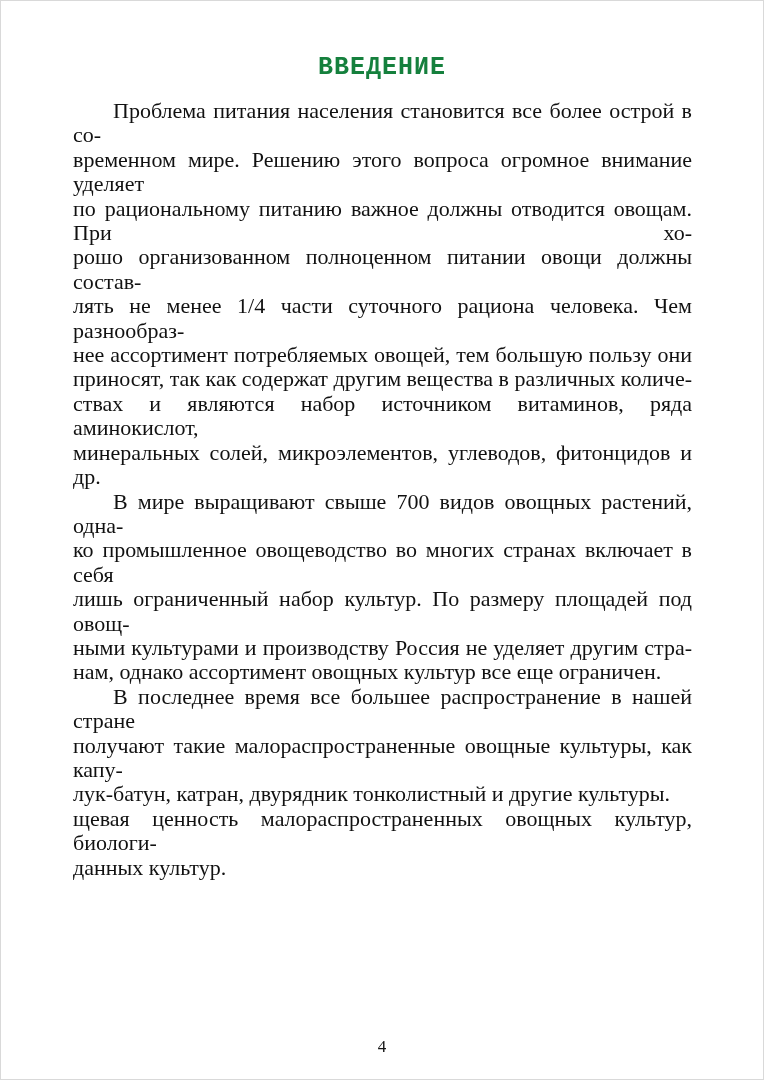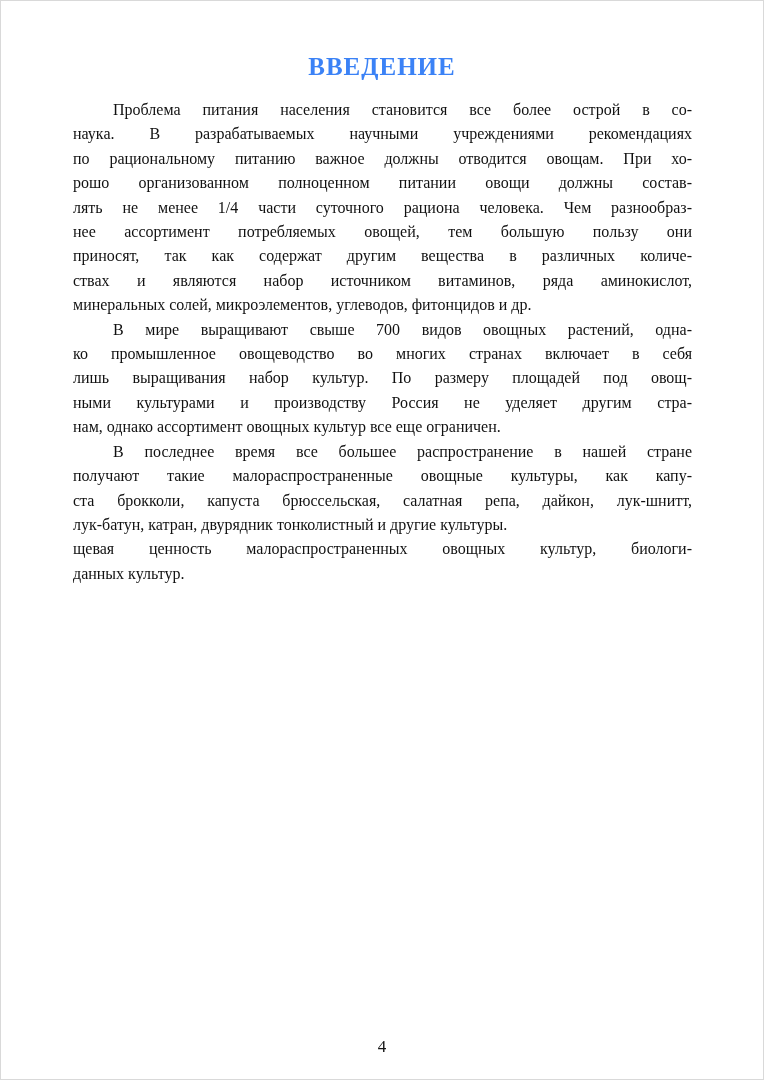--- a/index.html
+++ b/index.html
@@ -14,29 +14,29 @@
     background: #ffffff;
     border: 1px solid #d9d9d9;
     box-sizing: content-box;
     font-family: "Liberation Serif", serif;
     color: #111111;
     overflow: hidden;
   }
   .title {
     margin-top: 52px;
     text-align: center;
-    font-family: Liberation Serif, serif;
+    font-family: Liberation Mono, monospace;
     font-weight: bold;
     font-size: 25px;
     letter-spacing: 1px;
-    color: #3b82f6;
+    color: #15803d;
   }
   .body-text {
     margin: 17px 71px 0 72px;
-    font-size: 16px;
+    font-size: 22px;
     line-height: 24.4px;
   }
   .paragraph {
     margin: 0;
   }
   .line {
     text-align: justify;
     text-align-last: justify;
     white-space: normal;
   }
@@ -58,40 +58,39 @@
 </style>
 </head>
 <body>
 
 <div class="page">
   <div class="title">ВВЕДЕНИЕ</div>
 
   <div class="body-text">
       <div class="paragraph">
         <div class="line first">Проблема питания населения становится все более острой в со-</div>
-        <div class="line">наука. В разрабатываемых научными учреждениями рекомендациях</div>
+        <div class="line">временном мире. Решению этого вопроса огромное внимание уделяет</div>
         <div class="line">по рациональному питанию важное должны отводится овощам. При хо-</div>
         <div class="line">рошо организованном полноценном питании овощи должны состав-</div>
         <div class="line">лять не менее 1/4 части суточного рациона человека. Чем разнообраз-</div>
         <div class="line">нее ассортимент потребляемых овощей, тем большую пользу они</div>
         <div class="line">приносят, так как содержат другим вещества в различных количе-</div>
         <div class="line">ствах и являются набор источником витаминов, ряда аминокислот,</div>
         <div class="line last">минеральных солей, микроэлементов, углеводов, фитонцидов и др.</div>
       </div>
       <div class="paragraph">
         <div class="line first">В мире выращивают свыше 700 видов овощных растений, одна-</div>
         <div class="line">ко промышленное овощеводство во многих странах включает в себя</div>
-        <div class="line">лишь выращивания набор культур. По размеру площадей под овощ-</div>
+        <div class="line">лишь ограниченный набор культур. По размеру площадей под овощ-</div>
         <div class="line">ными культурами и производству Россия не уделяет другим стра-</div>
         <div class="line last">нам, однако ассортимент овощных культур все еще ограничен.</div>
       </div>
       <div class="paragraph">
         <div class="line first">В последнее время все большее распространение в нашей стране</div>
         <div class="line">получают такие малораспространенные овощные культуры, как капу-</div>
-        <div class="line">ста брокколи, капуста брюссельская, салатная репа, дайкон, лук-шнитт,</div>
         <div class="line last">лук-батун, катран, двурядник тонколистный и другие культуры.</div>
       </div>
       <div class="paragraph">
         <div class="line">щевая ценность малораспространенных овощных культур, биологи-</div>
         <div class="line last">данных культур.</div>
       </div>
     </div>
 
   <div class="page-number">4</div>
 </div>

